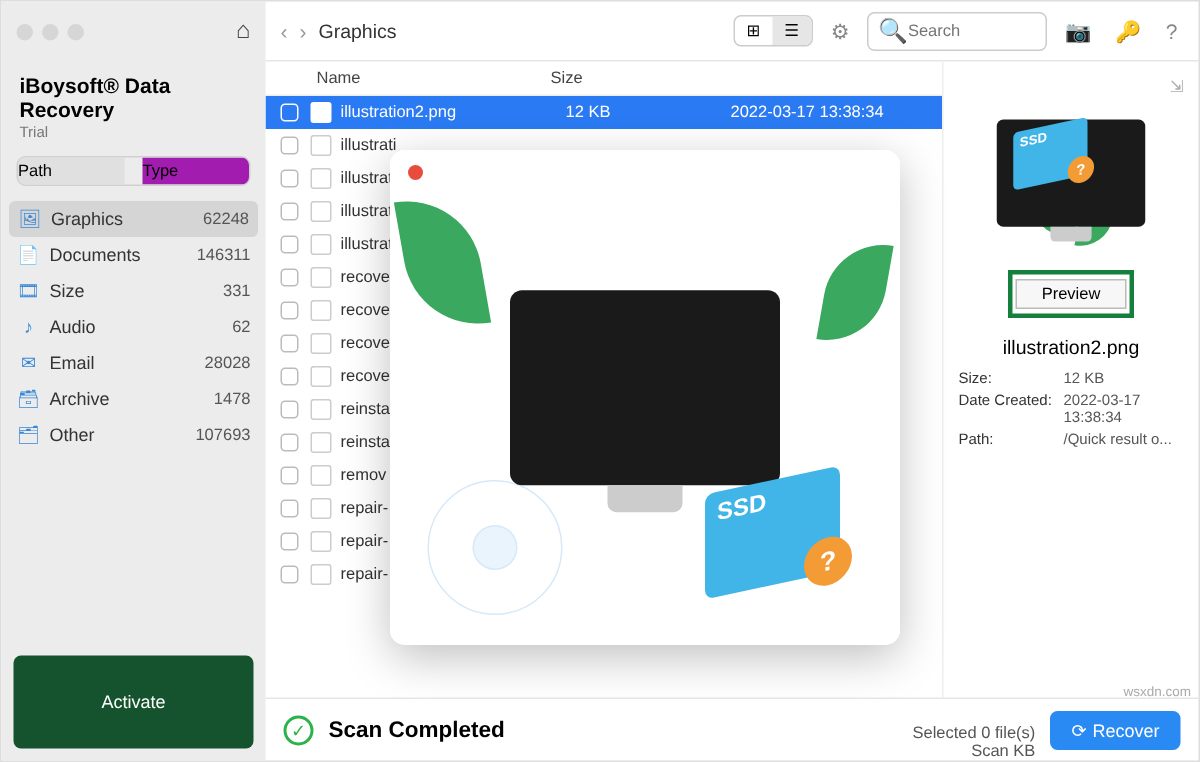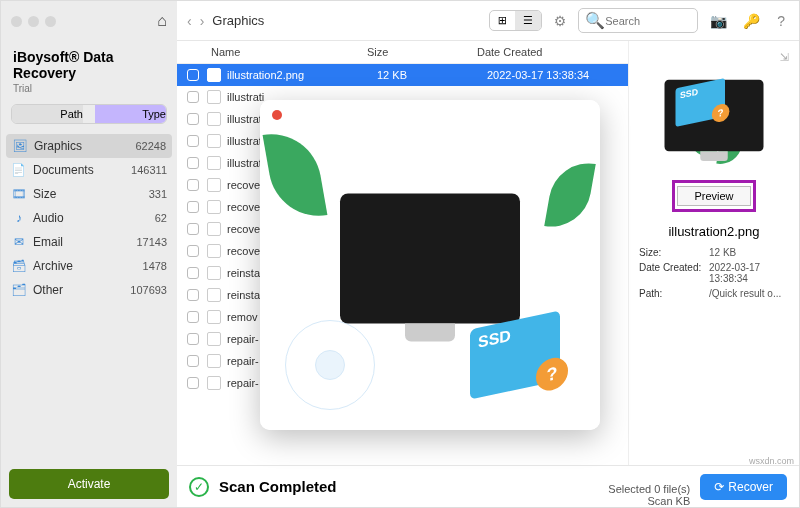--- a/index.html
+++ b/index.html
@@ -7,28 +7,28 @@
 .window { width: 100%; height: 100%; display: flex; background: #fff; border: 1px solid #ddd; }
 .sidebar { width: 176px; background: #ececec; display: flex; flex-direction: column; }
 .titlebar { height: 40px; display: flex; align-items: center; padding: 0 10px; }
 .traffic { display: flex; gap: 6px; }
 .dot { width: 11px; height: 11px; border-radius: 50%; background: #d6d6d6; }
 .home { margin-left: auto; font-size: 16px; color: #444; }
 .brand { padding: 8px 12px 2px 12px; }
 .brand h1 { font-size: 14px; font-weight: 600; }
 .trial { font-size: 10px; color: #777; padding: 0 12px 6px; }
 .tabs { display: flex; margin: 4px 10px; border-radius: 6px; overflow: hidden; border: 1px solid #d0d0d0; }
-.tab { flex: 1; text-align: right; padding: 3px 0; font-size: 11px; background: #e0e0e0; }
-.tab.active { background: #c4b5fd; margin-left: 12px; }
+.tab { flex: 1; text-align: left; padding: 3px 0; font-size: 11px; background: #e0e0e0; }
+.tab.active { background: #a21caf; margin-left: 12px; }
 .cats { flex: 1; padding-top: 6px; overflow: hidden; }
 .cat { display: flex; align-items: center; padding: 5px 10px; font-size: 12px; color: #333; }
 .cat.active { background: #d5d5d5; border-radius: 4px; margin: 0 5px; padding: 5px 6px; }
 .cat .ico { width: 16px; text-align: center; margin-right: 6px; font-size: 12px; color: #3a88d6; }
 .cat .cnt { margin-left: auto; font-size: 11px; color: #555; }
-.activate { margin: 8px; padding: 8px; background: #4d7c0f; color: #fff; border: none; border-radius: 5px; font-size: 12px; }
+.activate { margin: 8px; padding: 24px; background: #14532d; color: #fff; border: none; border-radius: 5px; font-size: 12px; }
 
 .main { flex: 1; display: flex; flex-direction: column; min-width: 0; }
 .topbar { height: 40px; display: flex; align-items: center; padding: 0 10px; gap: 8px; border-bottom: 1px solid #e6e6e6; }
 .nav { color: #999; font-size: 14px; }
 .crumb { font-size: 13px; color: #333; }
 .spacer { flex: 1; }
 .viewtoggle { display: flex; border: 1px solid #ccc; border-radius: 5px; overflow: hidden; }
 .viewtoggle span { padding: 3px 8px; font-size: 11px; }
 .viewtoggle span.active { background: #e6e6e6; }
 .iconbtn { color: #888; font-size: 14px; padding: 0 4px; }
@@ -47,21 +47,21 @@
 .row .chk { width: 12px; height: 12px; border: 1px solid #bbb; border-radius: 3px; margin-right: 8px; }
 .row.sel .chk { border-color: #fff; }
 .row .fico { width: 14px; height: 14px; margin-right: 6px; background: #fff; border: 1px solid #ccc; border-radius: 2px; display: inline-block; }
 .row.sel .fico { background: #fff; border-color: #fff; }
 .row .nm { flex: 0 0 150px; white-space: nowrap; overflow: hidden; }
 .row .sz { flex: 0 0 110px; }
 .row .dt { flex: 1; }
 
 .preview-pane { width: 170px; padding: 10px; display: flex; flex-direction: column; align-items: center; font-size: 11px; }
 .thumb { width: 120px; height: 90px; margin: 10px 0; position: relative; }
-.pvbtn { border: 3px solid #a21caf; padding: 3px 2px; margin: 6px 0; }
+.pvbtn { border: 3px solid #15803d; padding: 3px 2px; margin: 6px 0; }
 .pvbtn button { border: 1px solid #bbb; background: #f7f7f7; padding: 3px 16px; font-size: 11px; }
 .pname { font-size: 13px; margin: 6px 0; }
 .meta { width: 100%; font-size: 10px; color: #555; }
 .meta div { display: flex; padding: 2px 0; }
 .meta .k { width: 70px; color: #333; text-align: left; }
 .meta .v { flex: 1; }
 
 .statusbar { height: 42px; display: flex; align-items: center; padding: 0 12px; border-top: 1px solid #e6e6e6; gap: 10px; font-size: 11px; }
 .checkico { width: 20px; height: 20px; border: 2px solid #2ab34a; border-radius: 50%; color: #2ab34a; display: flex; align-items: center; justify-content: center; font-size: 12px; }
 .scantxt b { font-size: 15px; }
@@ -126,21 +126,21 @@
           <span class="cnt">331</span>
         </div>
         <div class="cat">
           <span class="ico">♪</span>
           <span>Audio</span>
           <span class="cnt">62</span>
         </div>
         <div class="cat">
           <span class="ico">✉</span>
           <span>Email</span>
-          <span class="cnt">17143</span>
+          <span class="cnt">28028</span>
         </div>
         <div class="cat">
           <span class="ico">🗃</span>
           <span>Archive</span>
           <span class="cnt">1478</span>
         </div>
         <div class="cat">
           <span class="ico">🗂</span>
           <span>Other</span>
           <span class="cnt">107693</span>
@@ -167,21 +167,20 @@
       <span class="iconbtn">📷</span>
       <span class="iconbtn">🔑</span>
       <span class="iconbtn">?</span>
     </div>
 
     <div class="content">
       <div class="list">
         <div class="cols">
           <span class="c1">Name</span>
           <span class="c2">Size</span>
-          <span class="c3">Date Created</span>
         </div>
         <div class="rows" id="rows">
             <div class="row sel">
               <span class="chk"></span>
               <span class="fico"></span>
               <span class="nm">illustration2.png</span>
               <span class="sz">12 KB</span>
               <span class="dt">2022-03-17 13:38:34</span>
             </div>
             <div class="row">

